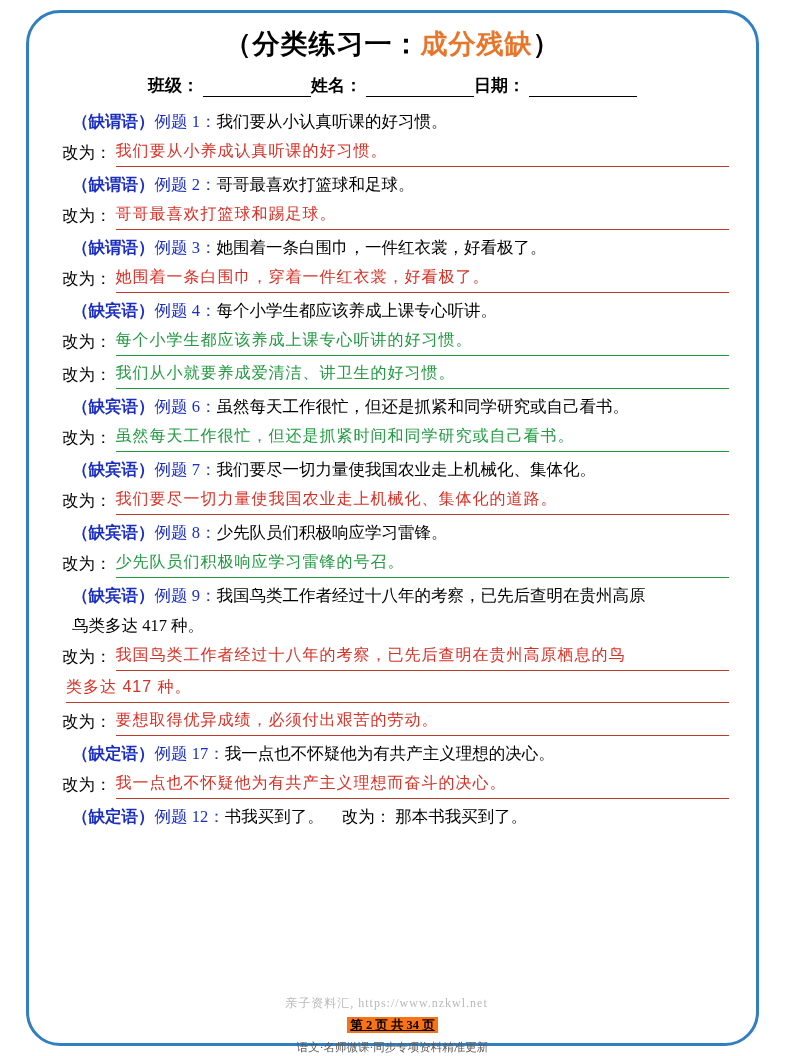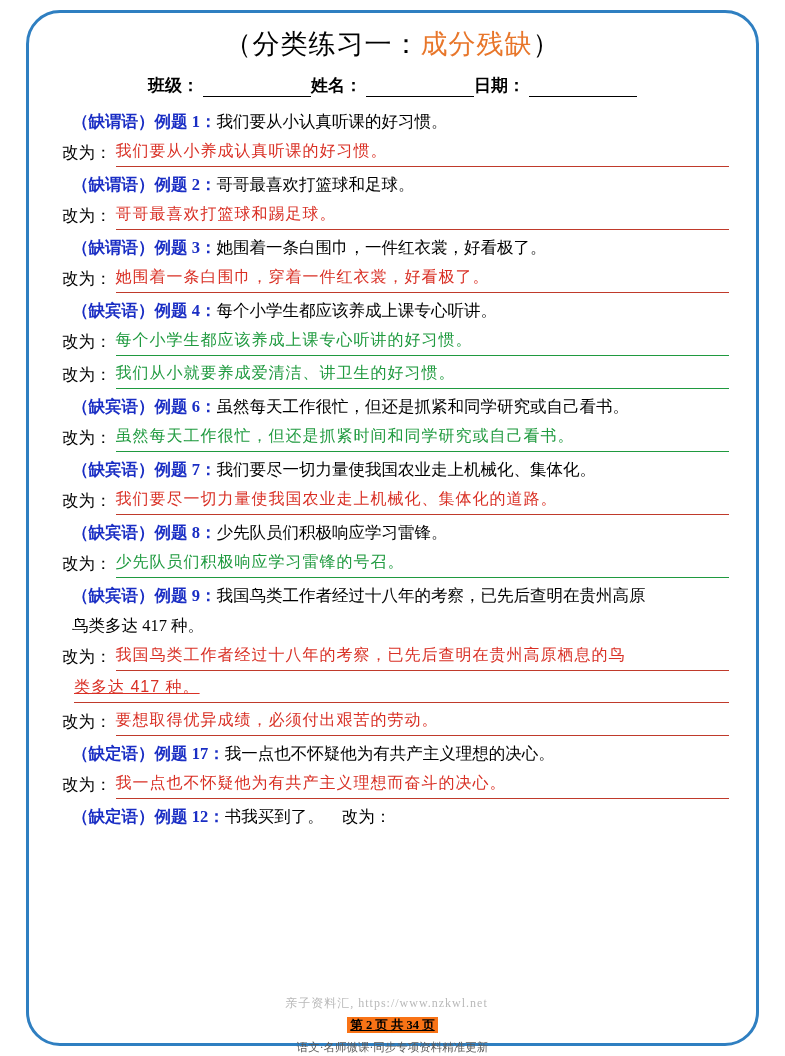--- a/index.html
+++ b/index.html
@@ -27,21 +27,21 @@
   .content {
     position: absolute;
     left: 42px; top: 16px;
     width: 701px; height: 1024px;
     padding: 6px 14px 0 14px;
   }
   
   .title {
     text-align: center;
     font-size: 27px;
-    font-weight: normal;
+    font-weight: bold;
     letter-spacing: 1px;
     color: #000;
     margin: 4px 0 2px 0;
     font-family: "Liberation Serif", serif;
   }
   .title .hl { color: #e8762a; }
   
   .meta {
     display: flex;
     justify-content: center;
@@ -61,21 +61,21 @@
   
   .qblock { margin: 0 0 1px 0; }
   .qline {
     font-size: 16.5px;
     line-height: 30px;
     color: #000;
     padding-left: 16px;
     white-space: nowrap;
   }
   .qline .tag { color: #1a2ec4; font-weight: bold; }
-  .qline .num { color: #1a2ec4; font-weight: bold; }
+  .qline .num { color: #1a2ec4; font-weight: normal; }
   .qline.wrap { white-space: normal; padding-left: 16px; }
   .qline .cont { display: block; padding-left: 24px; }
 
   .aline {
     display: flex;
     align-items: flex-end;
     font-size: 16.5px;
     line-height: 28px;
     padding-left: 6px;
     margin-bottom: 3px;
@@ -92,21 +92,21 @@
     font-family: "Liberation Sans", sans-serif;
     font-size: 16px;
     letter-spacing: 1px;
     padding-bottom: 1px;
   }
   .aline.two-line { display: block; padding-left: 6px; }
   .aline.two-line .row {
     display: flex; align-items: flex-end;
   }
   .aline.two-line .row2 { margin-top: 2px; }
-  .aline.two-line .row2 .atext { margin-left: 12px; text-decoration: underline; }
+  .aline.two-line .row2 .atext { margin-left: 4px; }
 
   
   .atext.green { color: #1f9a3f; border-bottom-color: #1f9a3f; }
 
   
   .watermark {
     position: absolute;
     left: 0; right: 12px;
     top: 995px;
     text-align: center;
@@ -274,20 +274,21 @@
       </div>
     </div>
 
     <div class="qblock">
       <div class="qline" style="display:flex; gap:18px; align-items:flex-end;">
         <span style="white-space:nowrap;">
           <span class="tag">（缺定语）</span><span class="num">例题 12：</span><span>书我买到了。</span>
         </span>
         <span style="display:flex; align-items:flex-end; flex:1;">
           <span class="alabel" style="white-space:nowrap; padding-right:4px;">改为：</span>
+          <span class="atext" style="flex:1;">那本书我买到了。</span>
         </span>
       </div>
     </div>
 
   </div>
 
   <div class="watermark">亲子资料汇, https://www.nzkwl.net</div>
 
   <div class="pagebar">
     <span class="hl">第 2 页 共 34 页</span>

